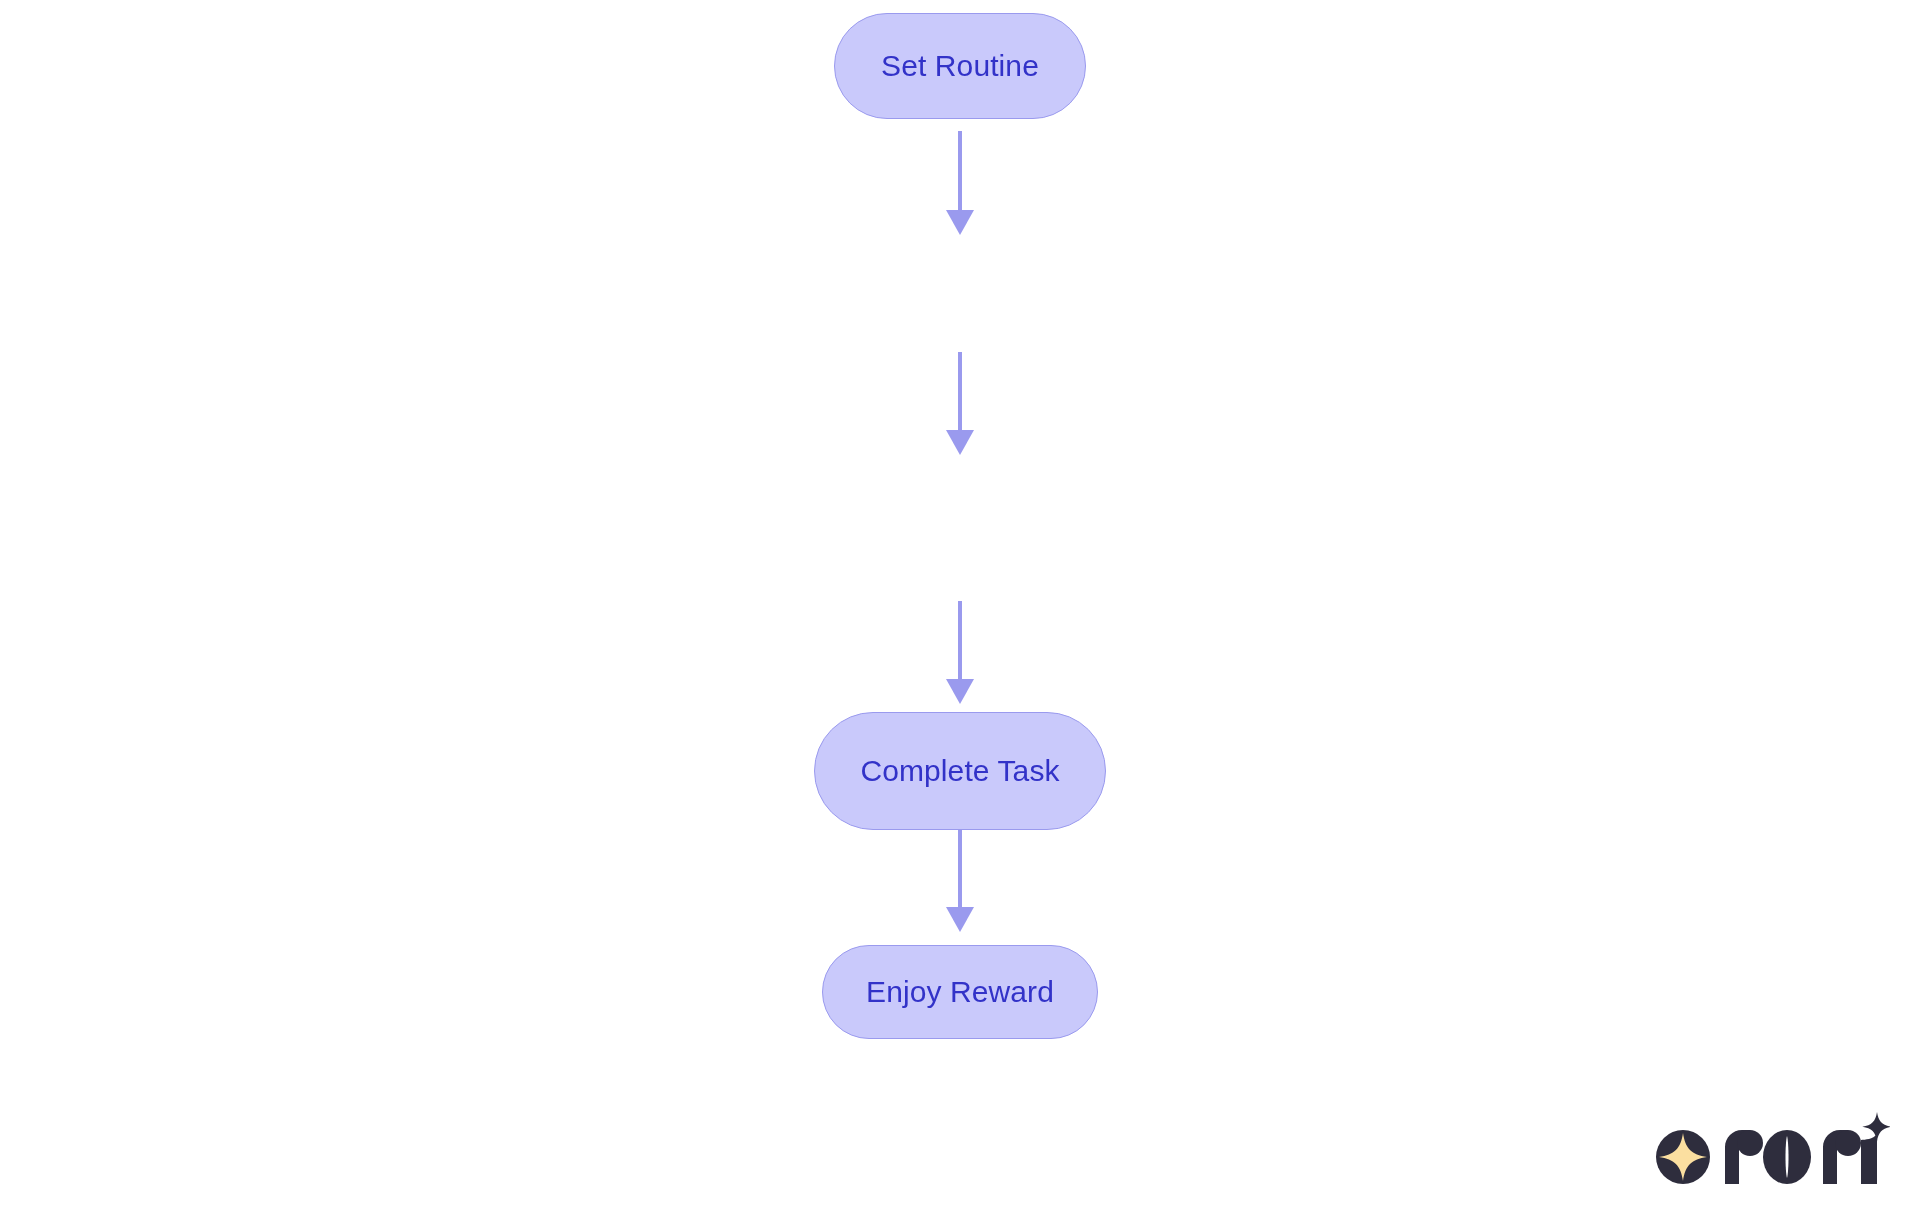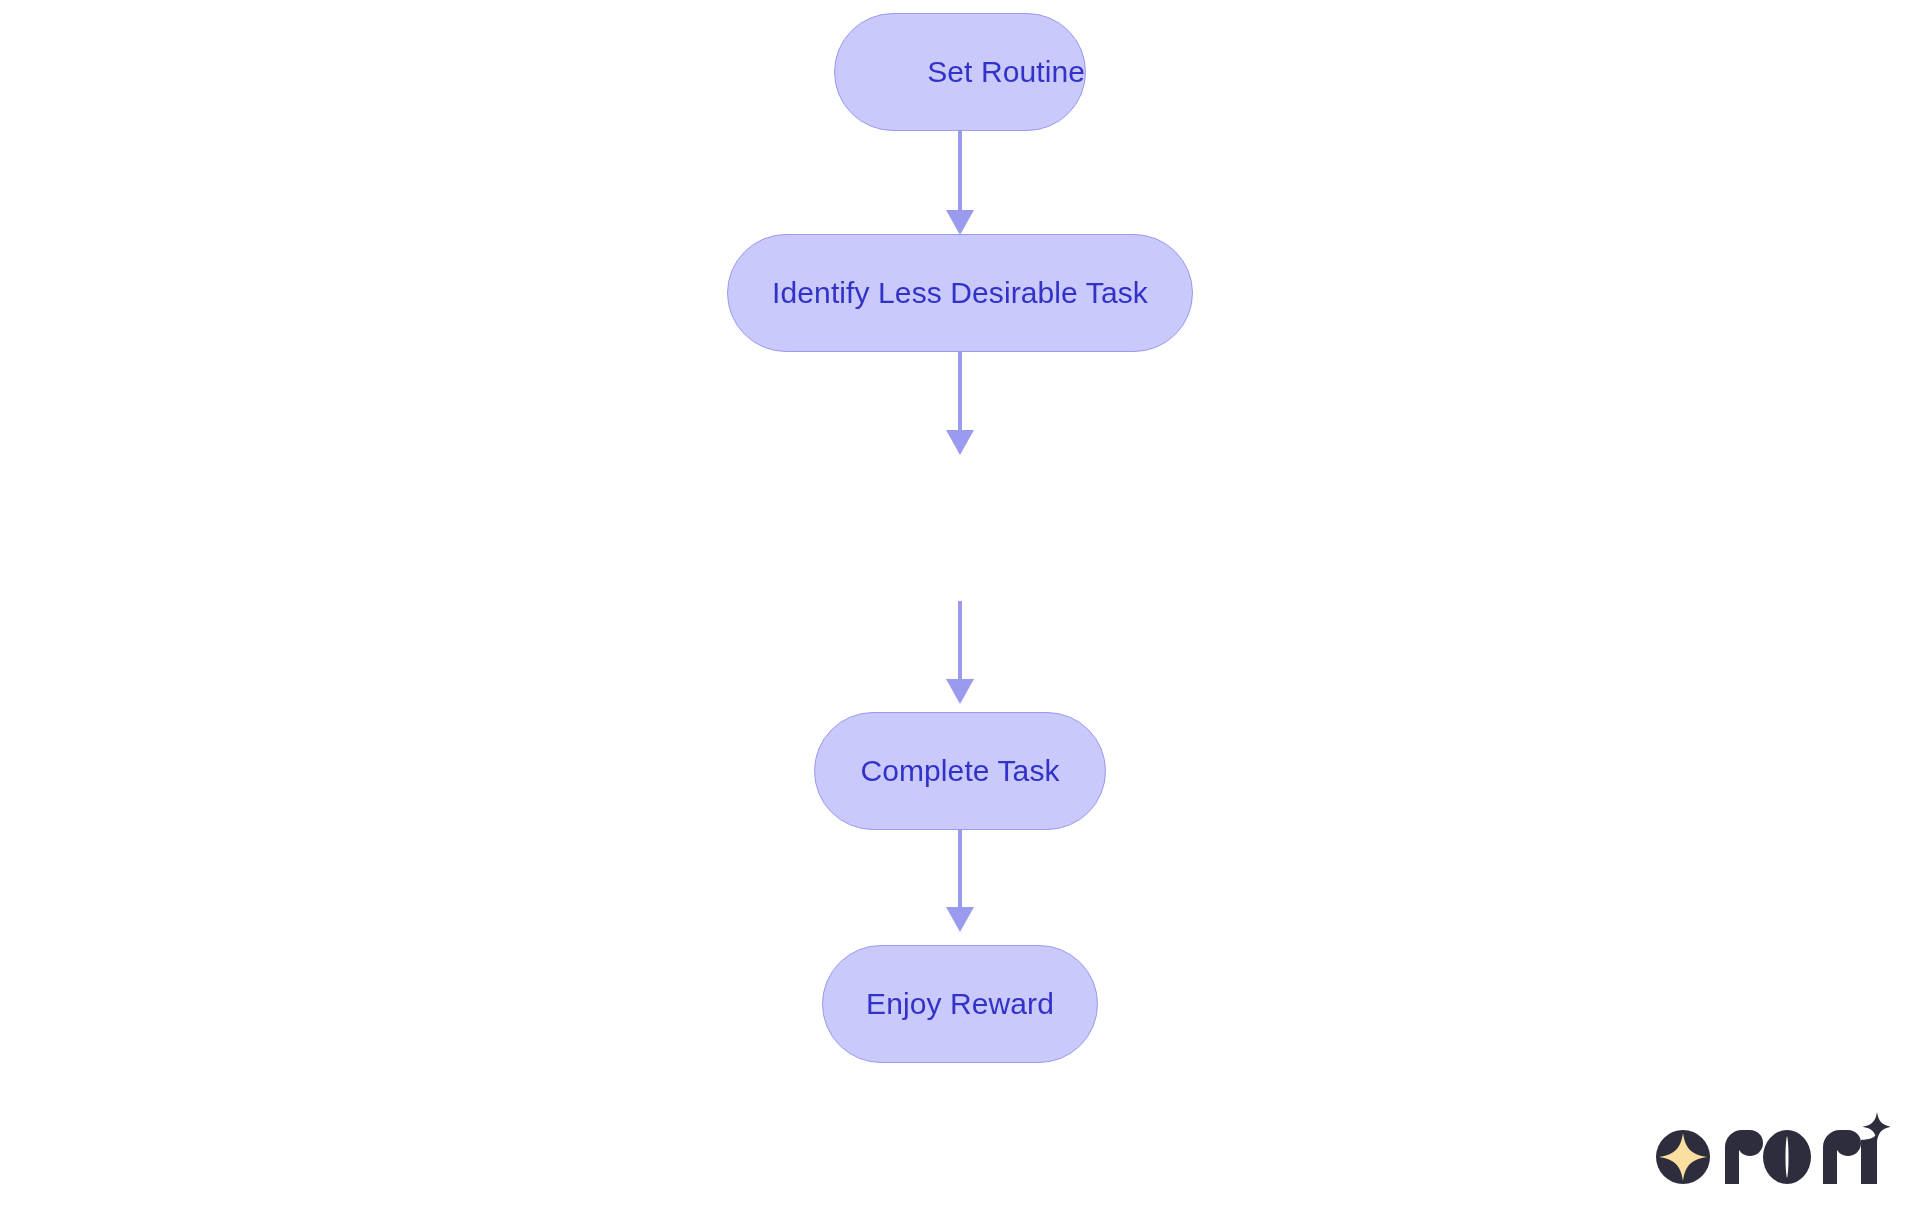--- a/index.html
+++ b/index.html
@@ -72,32 +72,29 @@
     top: 1112px;
     width: 235px;
     height: 80px;
   }
 </style>
 </head>
 <body>
 
 <div id="flow-canvas">
 
-  <div class="node" style="left:834px; top:13px; width:252px; height:118px;justify-content:flex-end;">
+  <div class="node" style="left:834px; top:13px; width:252px; height:106px;">
     <span class="node-label">Set Routine</span>
   </div>
 
   <div class="connector" style="left:946px; top:131px; width:28px; height:104px;">
     <div class="conn-line" style="height:79px;"></div>
     <div class="conn-head" style="top:79px;"></div>
   </div>
 
-  <div class="node" style="left:727px; top:234px; width:466px; height:118px;">
-    <span class="node-label">Identify Less Desirable Task</span>
-  </div>
 
   <div class="connector" style="left:946px; top:352px; width:28px; height:103px;">
     <div class="conn-line" style="height:78px;"></div>
     <div class="conn-head" style="top:78px;"></div>
   </div>
 
 
   <div class="connector" style="left:946px; top:601px; width:28px; height:103px;">
     <div class="conn-line" style="height:78px;"></div>
     <div class="conn-head" style="top:78px;"></div>
@@ -105,21 +102,21 @@
 
   <div class="node" style="left:814px; top:712px; width:292px; height:118px;">
     <span class="node-label">Complete Task</span>
   </div>
 
   <div class="connector" style="left:946px; top:830px; width:28px; height:102px;">
     <div class="conn-line" style="height:77px;"></div>
     <div class="conn-head" style="top:77px;"></div>
   </div>
 
-  <div class="node" style="left:822px; top:945px; width:276px; height:118px;text-align:center;">
+  <div class="node" style="left:822px; top:945px; width:276px; height:94px;text-align:center;">
     <span class="node-label">Enjoy Reward</span>
   </div>
 
 </div>
 
 <div id="brand-logo">
   <svg width="235" height="80" viewBox="0 0 235 80" xmlns="http://www.w3.org/2000/svg">
 
     <g>
       <circle cx="28" cy="45" r="27" fill="#2e2d3d"></circle>

